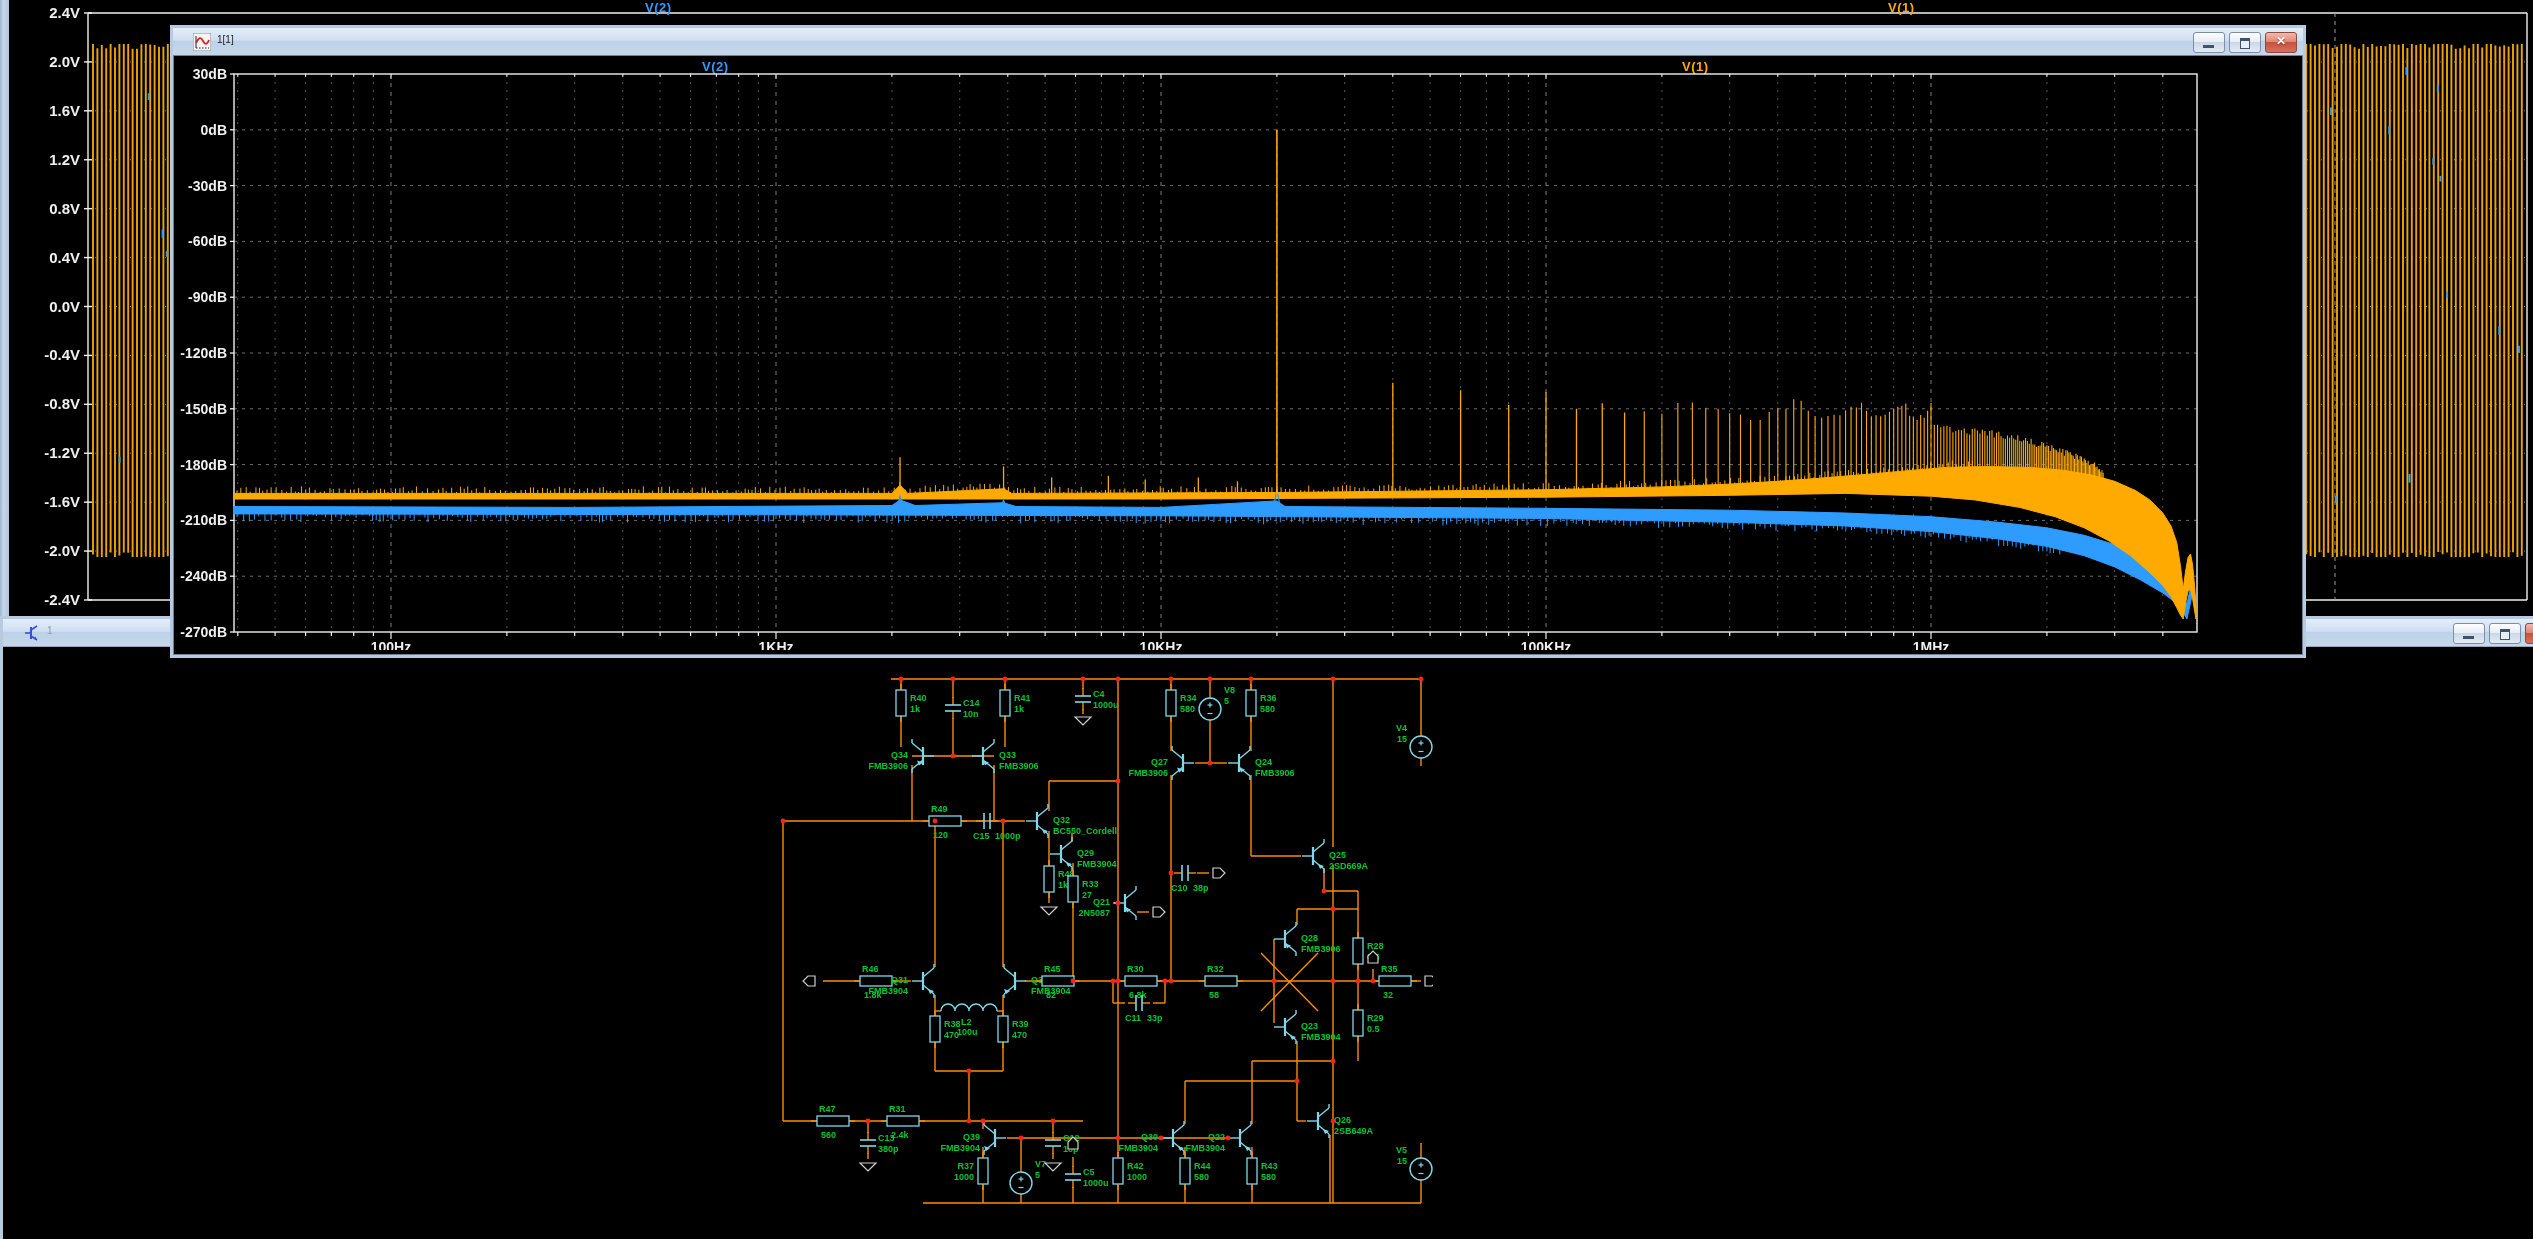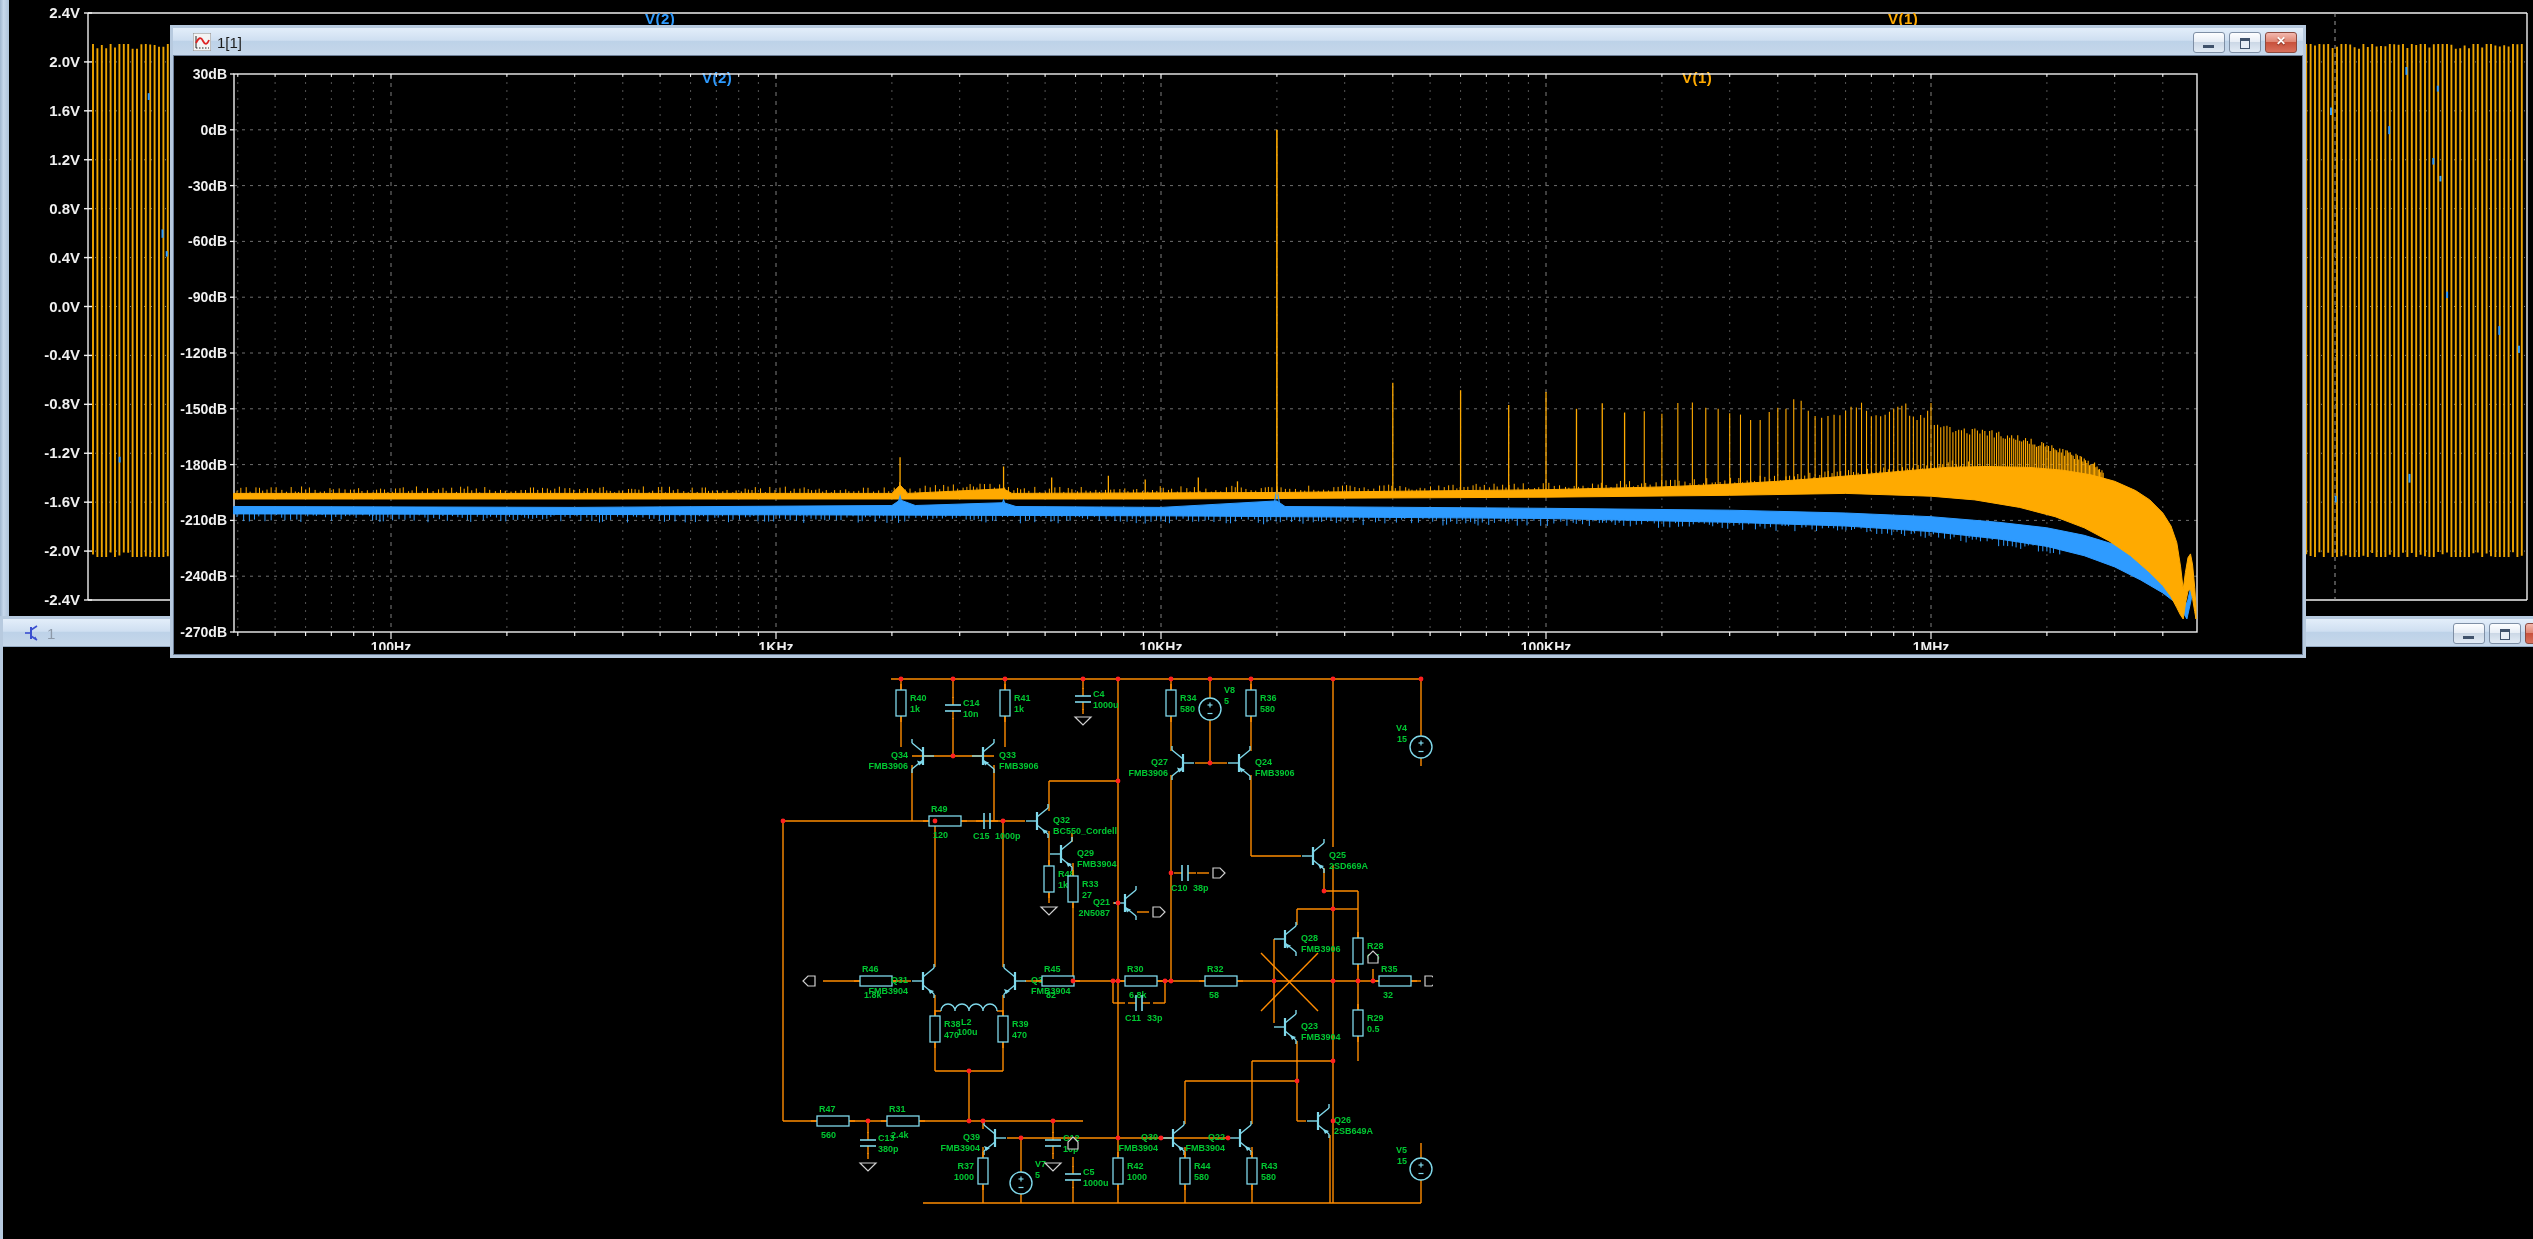--- a/index.html
+++ b/index.html
@@ -1,27 +1,27 @@
 <!DOCTYPE html>
 <html><head>
 <meta charset="utf-8">
 <style>
   html,body{margin:0;padding:0;background:#000;width:2533px;height:1239px;overflow:hidden;
     font-family:"Liberation Sans",sans-serif;}
   .abs{position:absolute;}
   
   #bg-window{left:0;top:0;width:2533px;height:616px;background:#000;}
   #bg-left-frame{left:0;top:0;width:9px;height:652px;background:linear-gradient(90deg,#9fb6cf,#c7d8ec 40%,#aec3da);}
-  .legend-label{position:absolute;top:0;font-size:15px;font-weight:bold;letter-spacing:.5px;margin-top:10px;}
+  .legend-label{position:absolute;top:0;font-size:13px;font-weight:bold;letter-spacing:.5px;}
   
   .win{position:absolute;border:3px solid #b7cadf;box-shadow:0 0 0 1px #5c7folk,0 2px 10px rgba(0,0,0,.65);
     background:#bed2e7;}
   .titlebar{position:relative;height:27px;background:linear-gradient(180deg,#e3eefa 0%,#cfdff1 45%,#bdd2e8 50%,#c6d7ea 100%);
     border-bottom:1px solid #93a9c2;}
-  .titlebar .title-text{position:absolute;left:44px;top:6px;font-size:15px;color:#1c1c1c;}
+  .titlebar .title-text{position:absolute;left:44px;top:6px;font-size:10px;color:#1c1c1c;}
   .titlebar.inactive .title-text{color:#8d99a8;}
   .win-icon{position:absolute;left:20px;top:5px;width:18px;height:18px;}
   .btn-row{position:absolute;top:4px;right:6px;display:flex;gap:4px;}
   .wbtn{width:30px;height:19px;border:1px solid #7e8fa5;border-radius:3px;position:relative;
     background:linear-gradient(180deg,#fdfeff,#e8eef6 45%,#ccd8e6 50%,#e2ebf5);}
   .wbtn.close{background:linear-gradient(180deg,#f3b8ae,#e08876 45%,#c8513c 50%,#d8705c);border-color:#8c4a3f;}
   .wbtn .min-glyph{position:absolute;left:9px;bottom:4px;width:11px;height:3px;background:#40526b;}
   .wbtn .res-glyph{position:absolute;left:10px;top:5px;width:8px;height:7px;border:1px solid #40526b;border-top:3px solid #40526b;background:#e8eef6;}
   .wbtn.close .x-glyph{position:absolute;left:0;top:1px;width:100%;text-align:center;color:#fff;
     font-size:12px;font-weight:bold;text-shadow:0 1px 1px #7a2a1c;}

